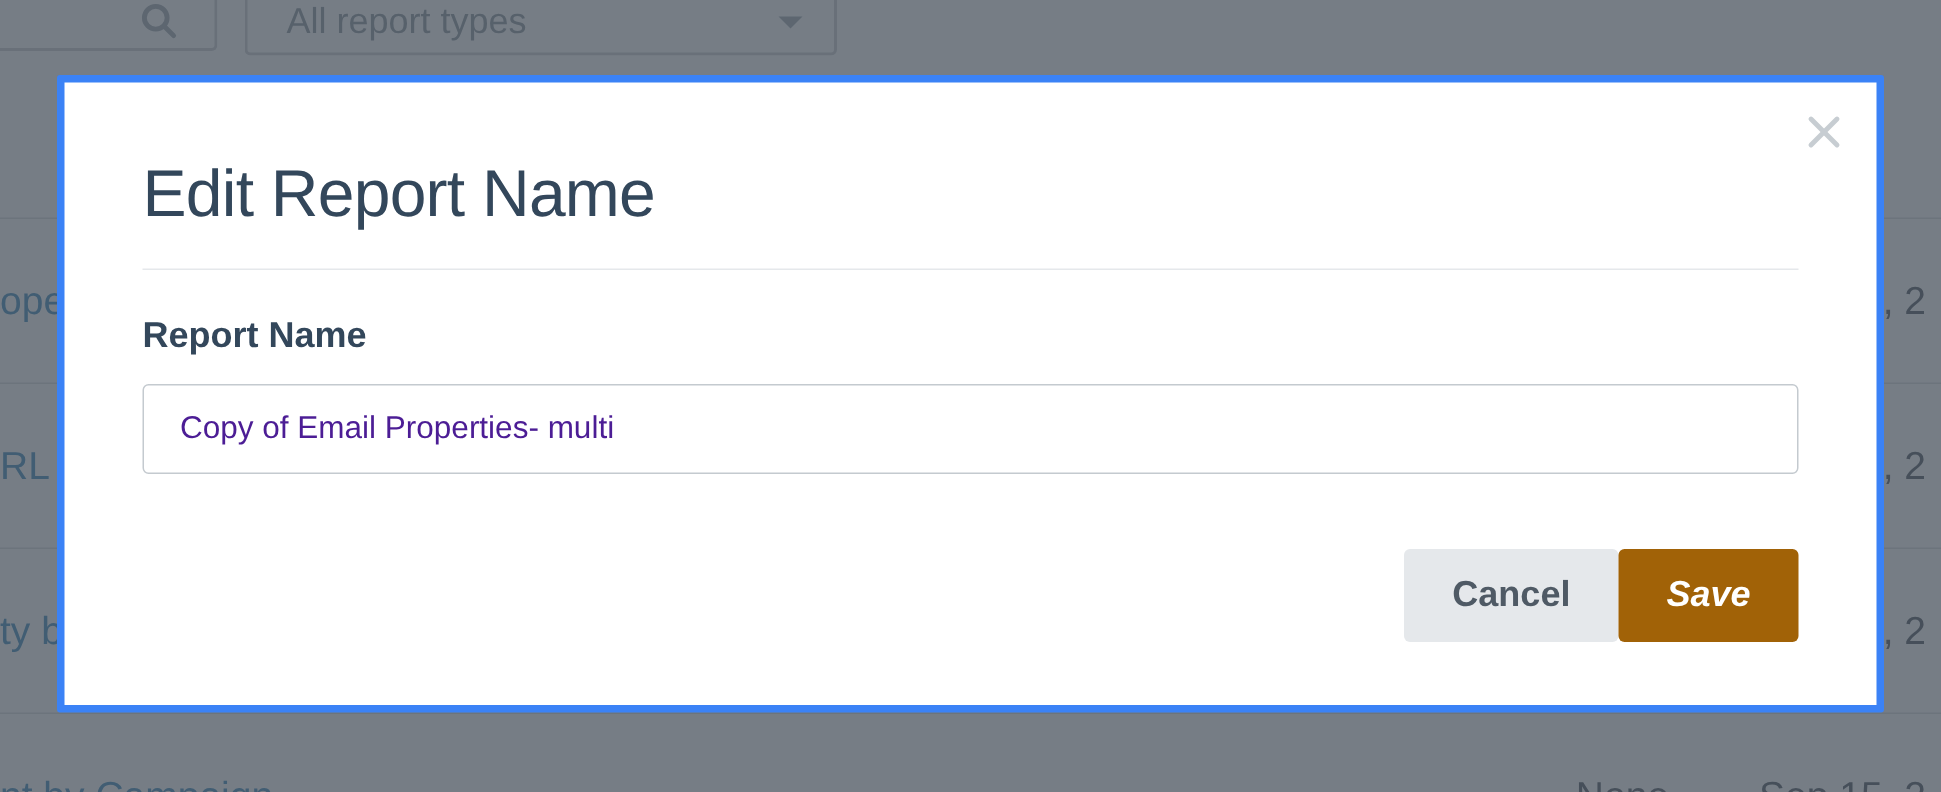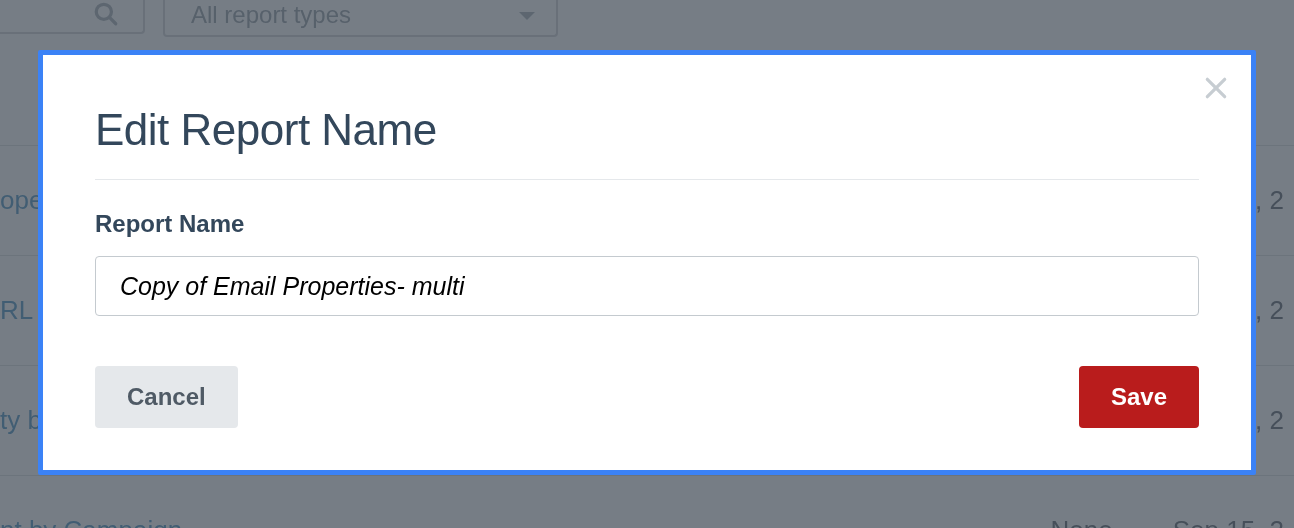--- a/index.html
+++ b/index.html
@@ -107,49 +107,48 @@
       color: #33475b;
       margin-bottom: 18px;
       margin-top: 18px;
     }
     .text-input {
       width: 100%;
       height: 60px;
       border: 1.5px solid #c4cacf;
       border-radius: 4px;
       padding: 0 24px;
-      font-size: 25px;
-      color: #000000;
+      font-size: 21px;
+      color: #4c1d95;
       outline: none;
       font-family: inherit;
-      font-style: italic;
     }
     .modal-actions {
       display: flex;
-      justify-content: space-between;
-      gap: 18px;
+      justify-content: flex-end;
       margin-top: 50px;
     }
     .btn {
       height: 62px;
       padding: 0 32px;
       border: none;
       border-radius: 4px;
       font-size: 24px;
       font-weight: 600;
       cursor: pointer;
       font-family: inherit;
     }
     .btn-cancel {
       background: #e5e8eb;
       color: #4f5a65;
     }
     .btn-save {
-      background: #b91c1c;
+      background: #a16207;
       color: #fff;
+      font-style: italic;
     }
   </style>
 </head>
 <body>
 
 <div class="bg-layer">
   <div class="bg-top">
     <div class="search-btn">
       <span>
         <svg width="26" height="26" viewBox="0 0 24 24" fill="none" stroke="#9aa3ab" stroke-width="3" stroke-linecap="round">

